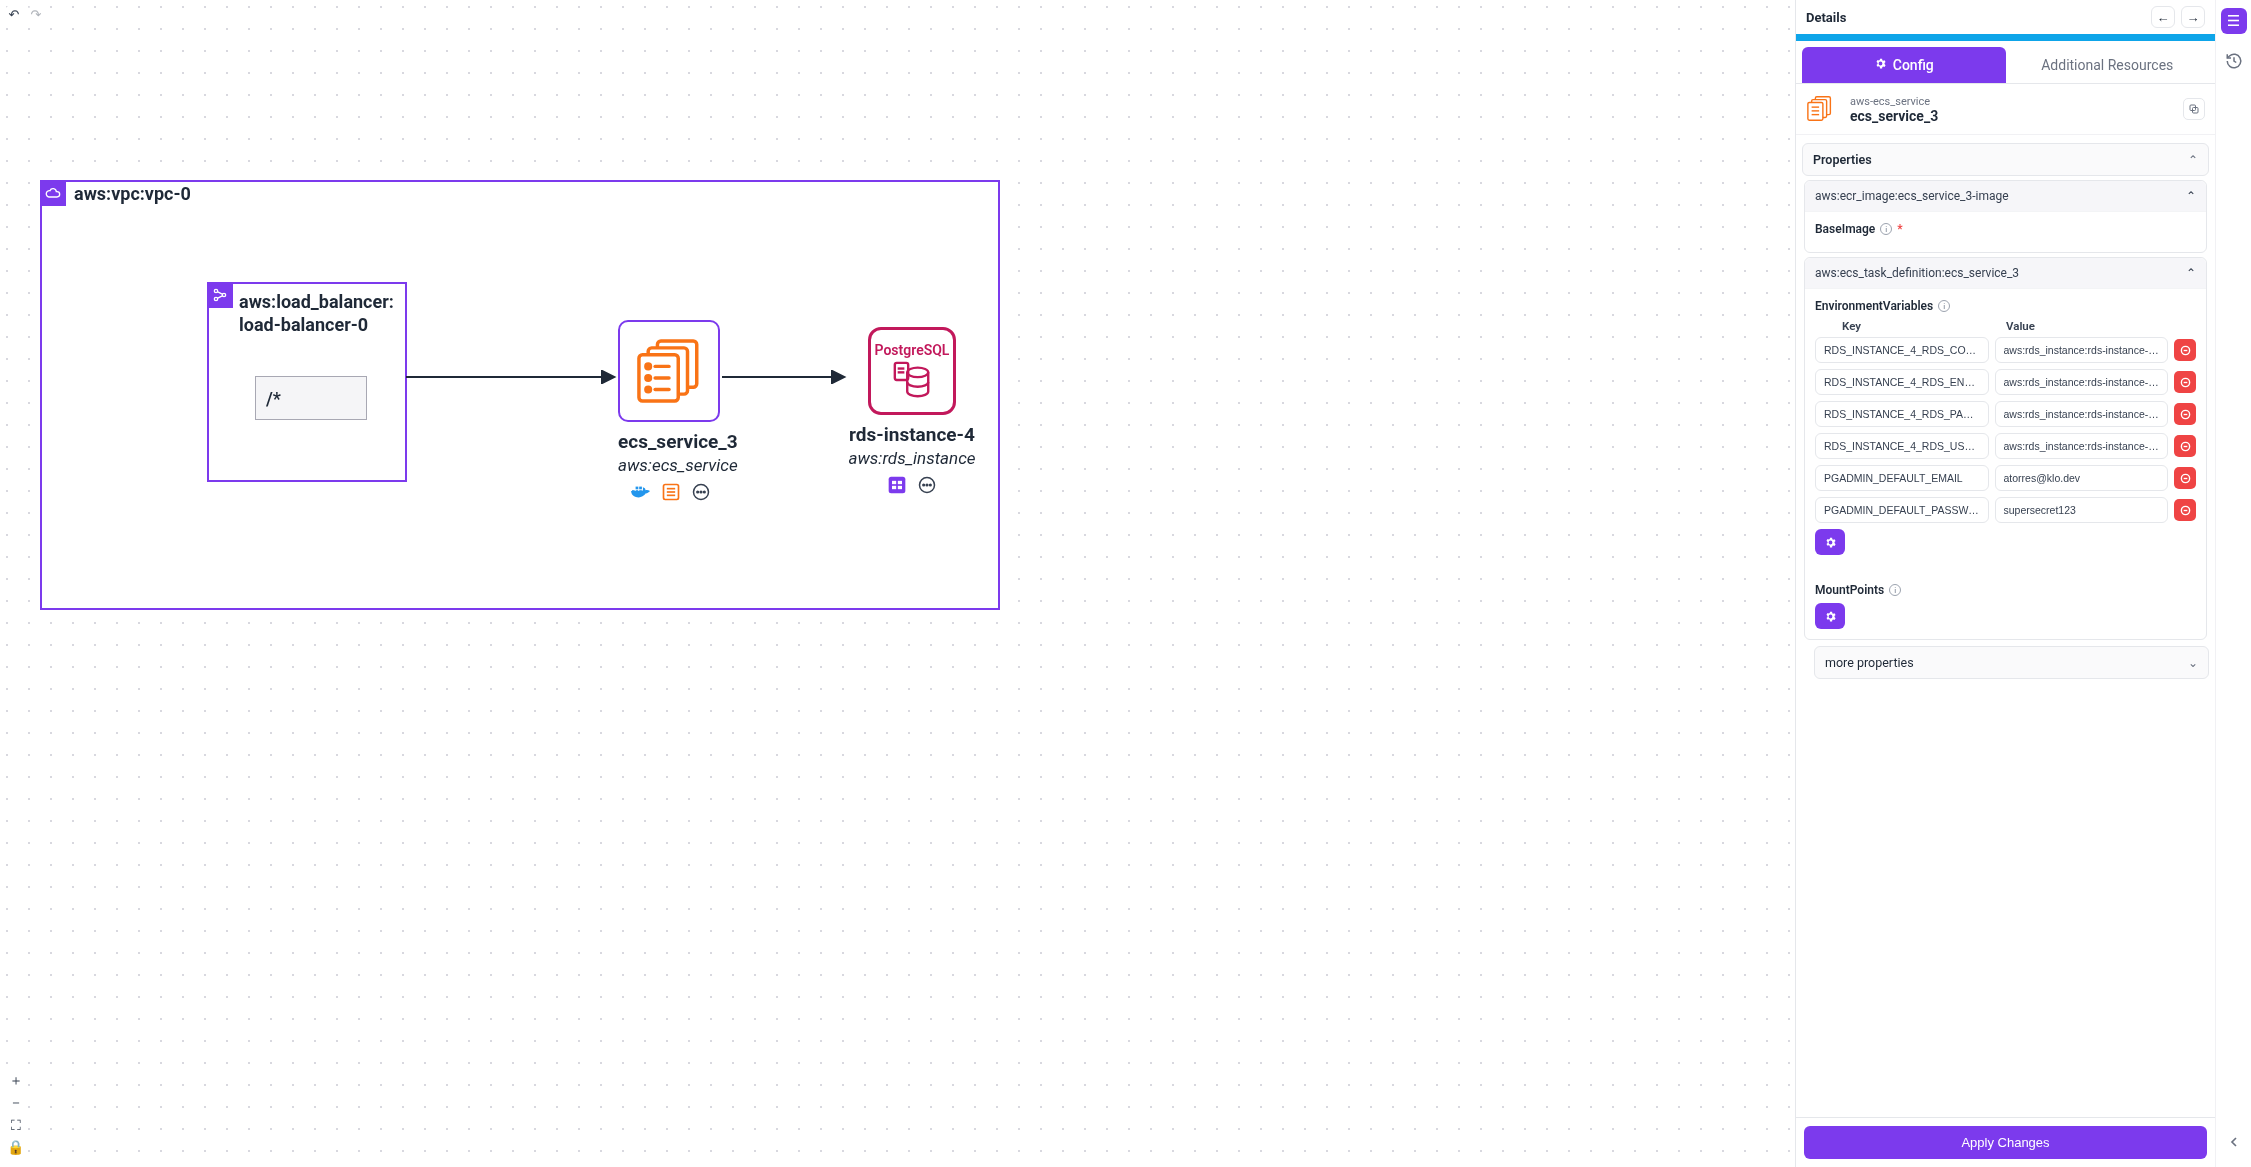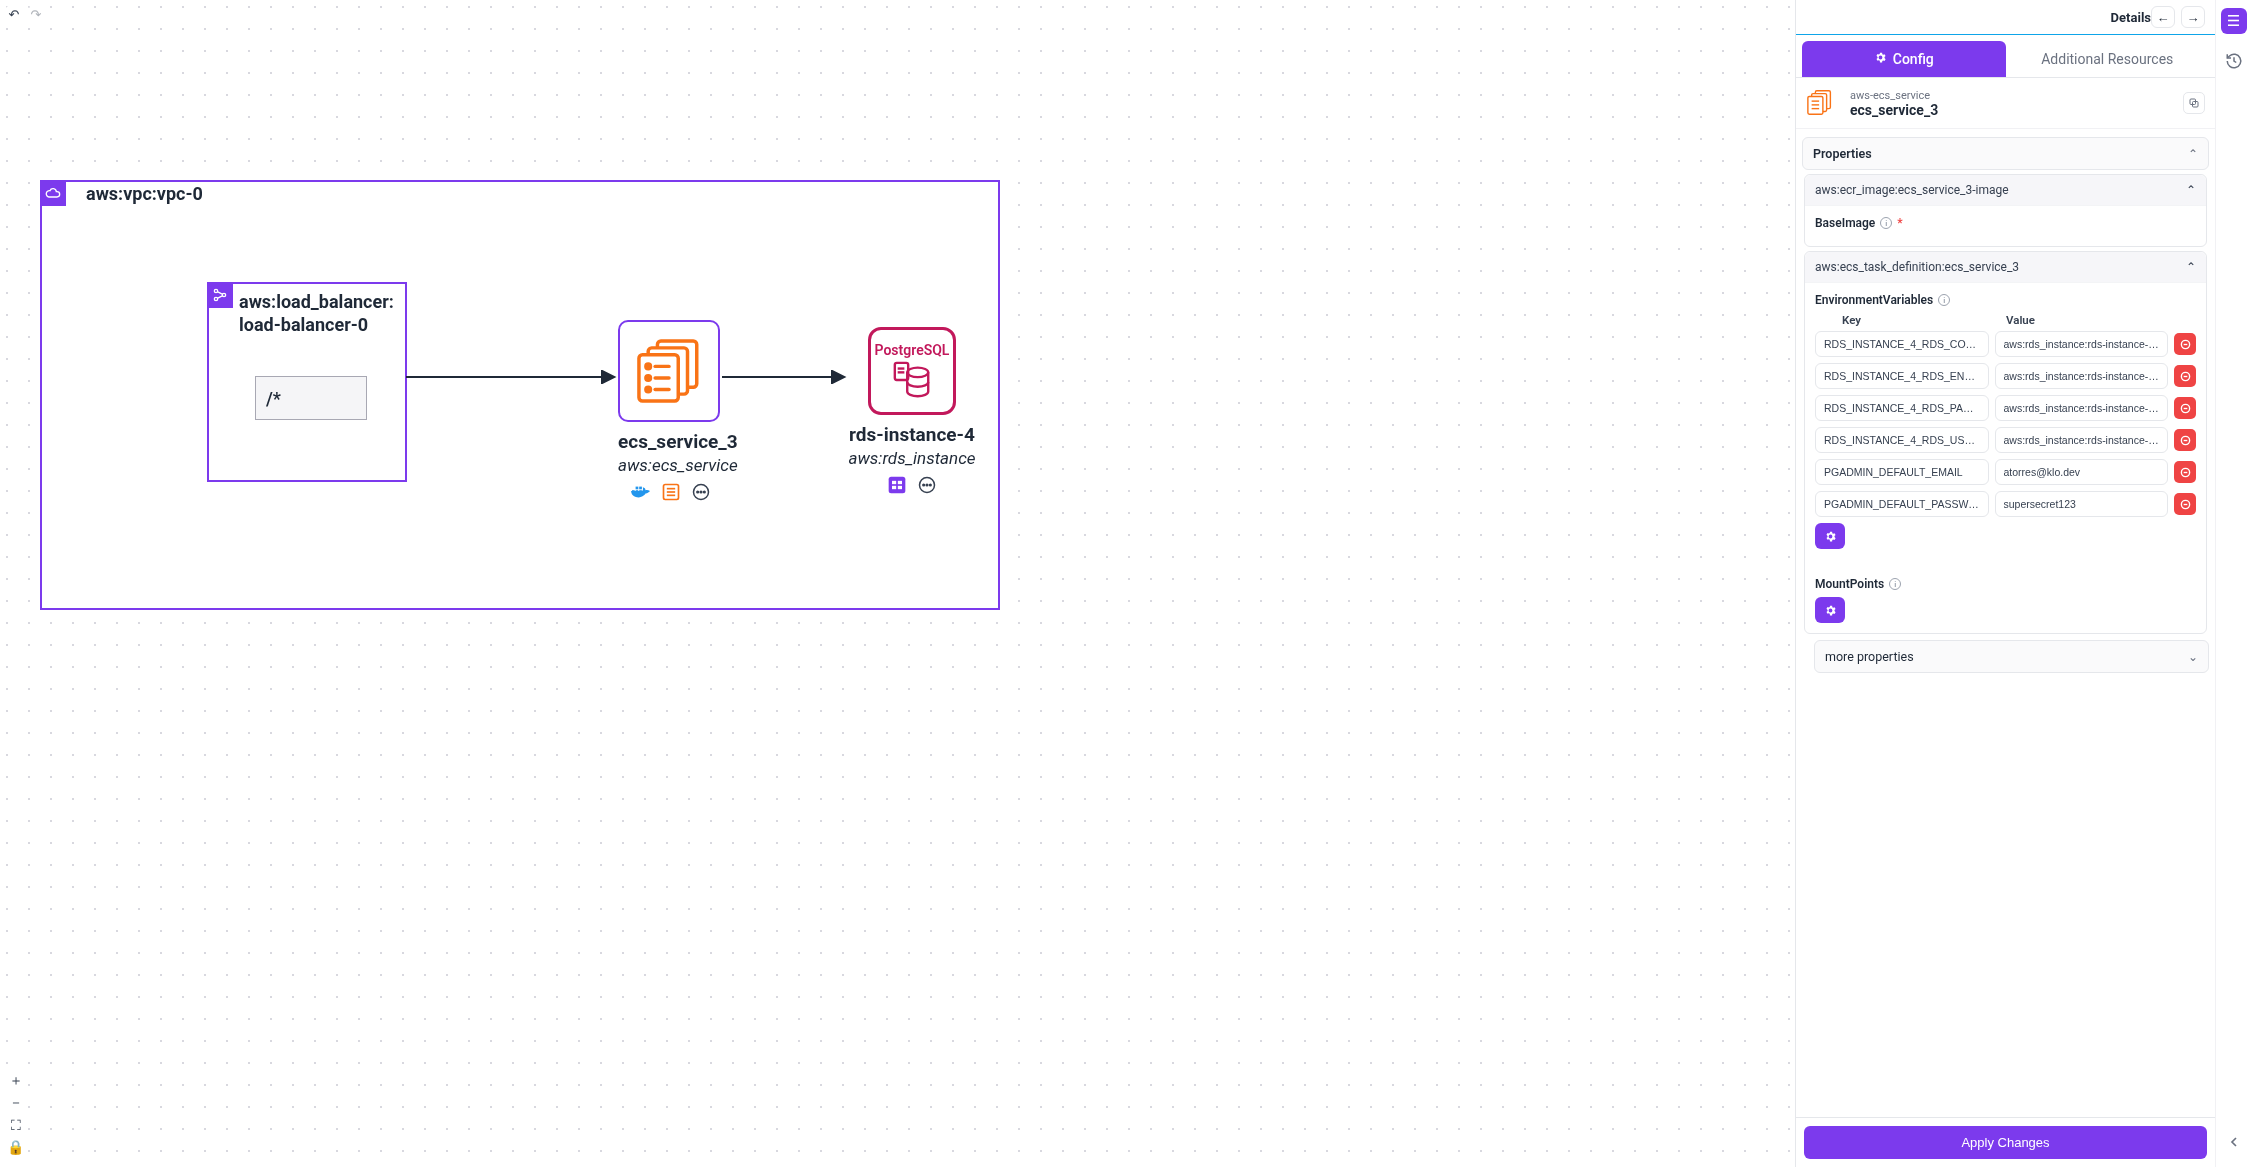--- a/index.html
+++ b/index.html
@@ -12,41 +12,41 @@
     background-size: 22px 22px;
     background-position: -4px -4px;
   }
   .canvas-toolbar-tl { position:absolute; top:6px; left:6px; display:flex; gap:6px; }
   .canvas-toolbar-bl { position:absolute; bottom:10px; left:6px; display:flex; flex-direction:column; gap:2px; }
   .icon-btn { width:20px; height:20px; display:flex; align-items:center; justify-content:center; background:#fff; border-radius:3px; cursor:pointer; font-size:14px; color:#374151;}
   .icon-btn.small { width:16px; height:16px; font-size:13px;}
   .vpc-box { position:absolute; left:40px; top:180px; width:960px; height:430px; border:2px solid #7c3aed; background:#fff; }
   .vpc-badge { position:absolute; top:-2px; left:-2px; height:26px; display:flex; align-items:center; }
   .vpc-badge-icon { width:26px; height:26px; background:#7c3aed; display:flex; align-items:center; justify-content:center; }
-  .vpc-badge-text { font-weight:700; font-size:18px; margin-left:20px; }
+  .vpc-badge-text { font-weight:700; font-size:18px; margin-left:8px; }
   .lb-box { position:absolute; left:165px; top:100px; width:200px; height:200px; border:2px solid #7c3aed; background:#fff; }
   .lb-badge { position:absolute; top:-2px; left:-2px; width:26px; height:26px; background:#7c3aed; display:flex; align-items:center; justify-content:center;}
   .lb-title { position:absolute; top:6px; left:30px; font-weight:700; font-size:18px; line-height:1.3; }
   .lb-route { position:absolute; top:92px; left:46px; width:112px; height:44px; border:1px solid #a8a8b3; background:#f5f5f7; display:flex; align-items:center; padding-left:10px; font-size:18px; font-weight:600;}
   
   .ecs-node { position:absolute; left:576px; top:138px; width:106px; }
   .big-icon-box { width:102px; height:102px; border:2px solid #7c3aed; border-radius:10px; background:#fff; display:flex; align-items:center; justify-content:center;}
   .caption { text-align:center; margin-top:8px; }
   .caption .name { font-weight:700; font-size:19px; }
   .caption .type { font-style:italic; font-size:17px; margin-top:2px;}
   .sub-icons { display:flex; justify-content:center; gap:8px; margin-top:6px;}
   .sub-icon { width:22px; height:22px; display:flex; align-items:center; justify-content:center; font-size:16px;}
   .rds-node { position:absolute; left:800px; top:138px; width:140px; }
   .rds-icon-box { width:88px; height:88px; border:3px solid #C2185B; border-radius:13px; background:#fff; margin:7px auto 0; display:flex; flex-direction:column; align-items:center; justify-content:center; gap:1px;}
   .rds-pg-text {color:#C2185B; font-weight:600; font-size:14px;}
   
   .arrow { position:absolute; stroke:#1f2937; }
   
   .sidebar { width:420px; border-left:1px solid #e5e7eb; display:flex; flex-direction:column; background:#fff;}
-  .sidebar-head { display:flex; align-items:center; justify-content:flex-end; padding:6px 10px; border-bottom:1px solid #0ea5e9;}
+  .sidebar-head { display:flex; align-items:center; justify-content:space-between; padding:6px 10px; border-bottom:7px solid #0ea5e9;}
   .sidebar-head .title { font-weight:700; font-size:13px;}
   .nav-arrows { display:flex; gap:6px;}
   .nav-arrow-btn { width:24px; height:22px; border:1px solid #e5e7eb; border-radius:6px; display:flex; align-items:center; justify-content:center; font-size:13px; cursor:pointer;}
   .tabs { display:flex; padding:6px 6px 0; gap:0; border-bottom:1px solid #e5e7eb;}
   .tab { flex:1; text-align:center; font-size:14px; padding:10px 0; border-radius:6px 6px 0 0; cursor:pointer; color:#6b7280; display:flex; align-items:center; justify-content:center; gap:6px;}
   .tab.active { background:#7c3aed; color:#fff; font-weight:500;}
   .resource-head { display:flex; align-items:center; gap:14px; padding:10px 10px; border-bottom:1px solid #f1f1f4;}
   .res-icon { width:30px; height:30px; }
   .res-meta .rtype { font-size:11px; color:#6b7280;}
   .res-meta .rname { font-size:14px; font-weight:700;}

